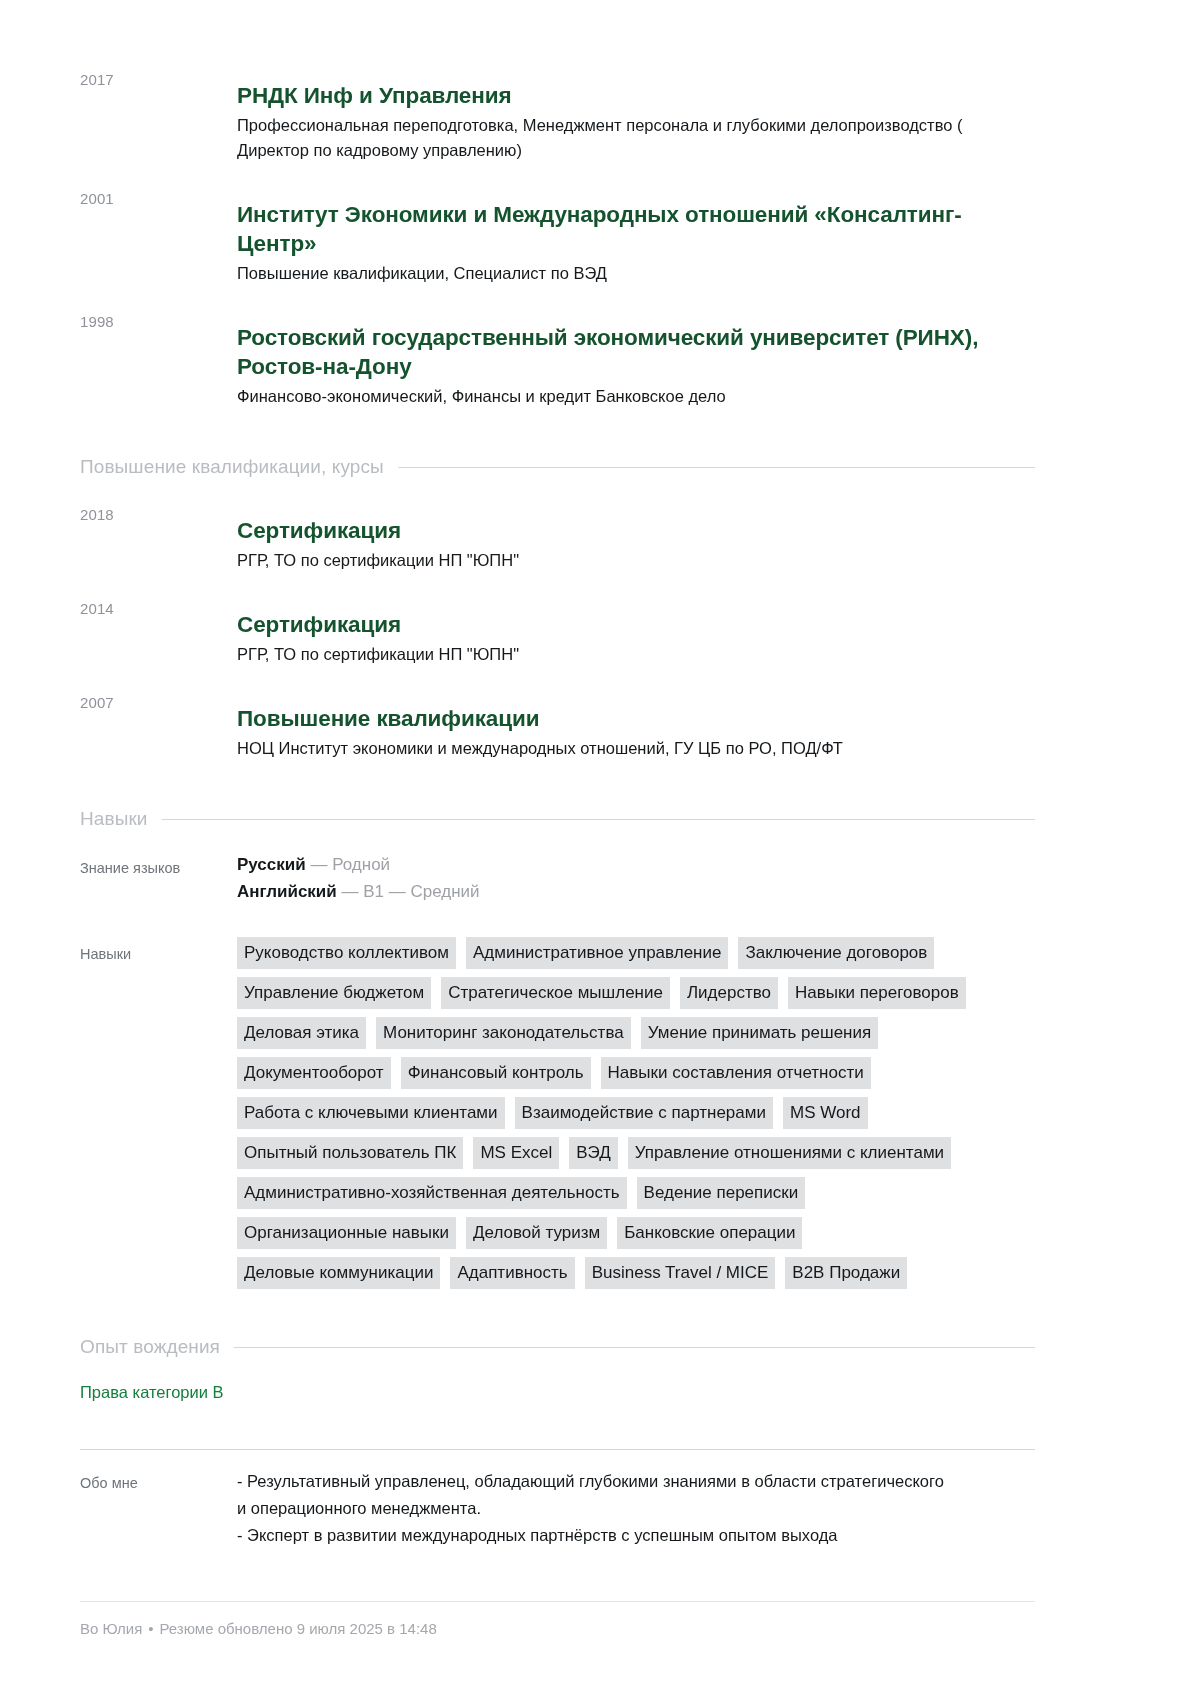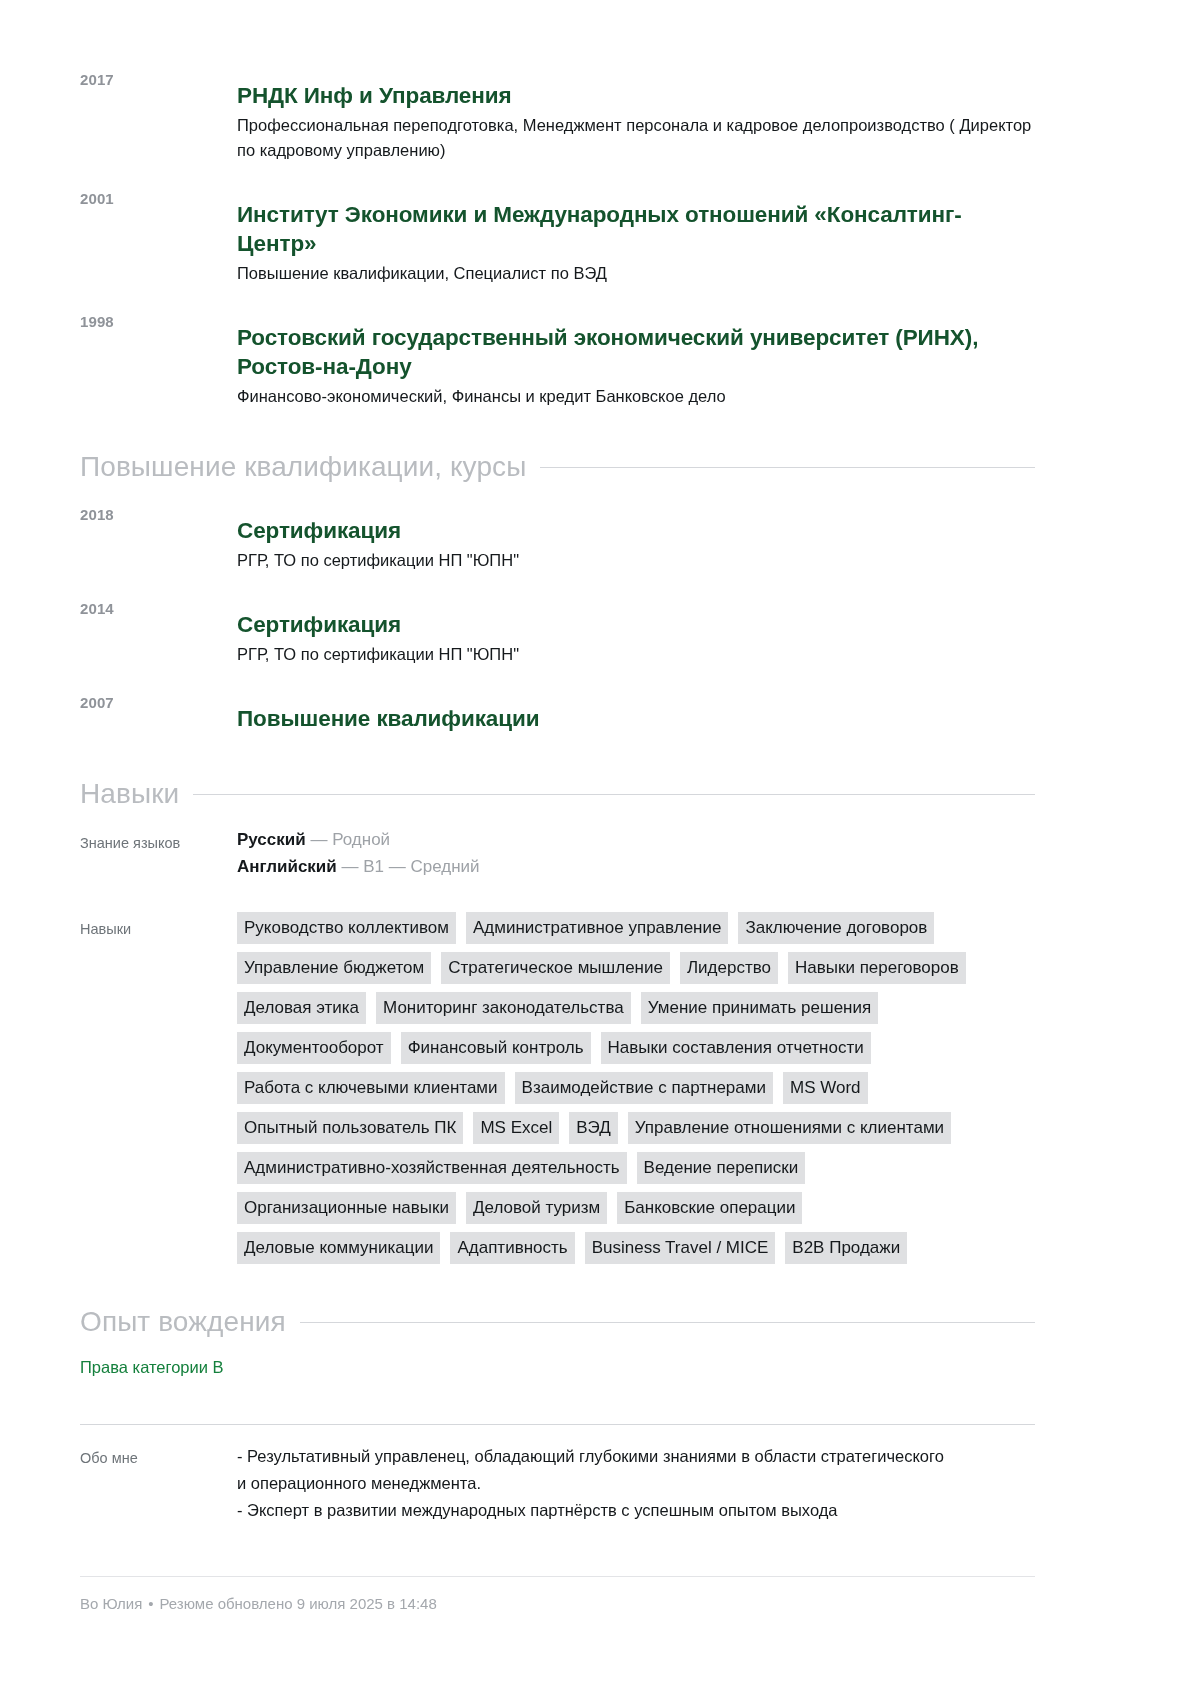--- a/index.html
+++ b/index.html
@@ -36,21 +36,20 @@
     margin-bottom: 20px;
   }
   .entry-year {
     flex: 0 0 157px;
     width: 157px;
     font-size: 15px;
     line-height: 20px;
     color: #8f9399;
     padding-top: 6px;
     letter-spacing: 0.1px;
-    font-weight: bold;
   }
   .entry-body {
     flex: 1 1 auto;
     min-width: 0;
   }
   .entry-title {
     font-size: 22.5px;
     line-height: 29px;
     font-weight: bold;
     color: #14532d;
@@ -65,21 +64,21 @@
     font-weight: normal;
   }
 
   
   .section-head {
     display: flex;
     align-items: center;
     margin: 44px 0 18px 0;
   }
   .section-head-text {
-    font-size: 28px;
+    font-size: 19px;
     line-height: 28px;
     color: #b9bcc0;
     font-weight: normal;
     white-space: nowrap;
     padding-right: 14px;
     letter-spacing: 0.1px;
   }
   .section-head-rule {
     flex: 1 1 auto;
     height: 1px;
@@ -183,21 +182,21 @@
 <body>
 
 <div class="page">
   <div class="content">
 
     <section>
       <div class="entry">
         <div class="entry-year">2017</div>
         <div class="entry-body">
           <div class="entry-title">РНДК Инф и Управления</div>
-          <div class="entry-sub">Профессиональная переподготовка, Менеджмент персонала и кадровое делопроизводство ( Директор по кадровому управлению)</div>
+          <div class="entry-sub">Профессиональная переподготовка, Менеджмент персонала и глубокими делопроизводство ( Директор по кадровому управлению)</div>
         </div>
       </div>
 
       <div class="entry">
         <div class="entry-year">2001</div>
         <div class="entry-body">
           <div class="entry-title">Институт Экономики и Международных отношений «Консалтинг-Центр»</div>
           <div class="entry-sub">Повышение квалификации, Специалист по ВЭД</div>
         </div>
       </div>
@@ -230,20 +229,21 @@
         <div class="entry-body">
           <div class="entry-title">Сертификация</div>
           <div class="entry-sub">РГР, ТО по сертификации НП "ЮПН"</div>
         </div>
       </div>
 
       <div class="entry">
         <div class="entry-year">2007</div>
         <div class="entry-body">
           <div class="entry-title">Повышение квалификации</div>
+          <div class="entry-sub">НОЦ Институт экономики и международных отношений, ГУ ЦБ по РО, ПОД/ФТ</div>
         </div>
       </div>
     </section>
 
     <section>
       <div class="section-head">
         <div class="section-head-text">Навыки</div>
         <div class="section-head-rule"></div>
       </div>
 

